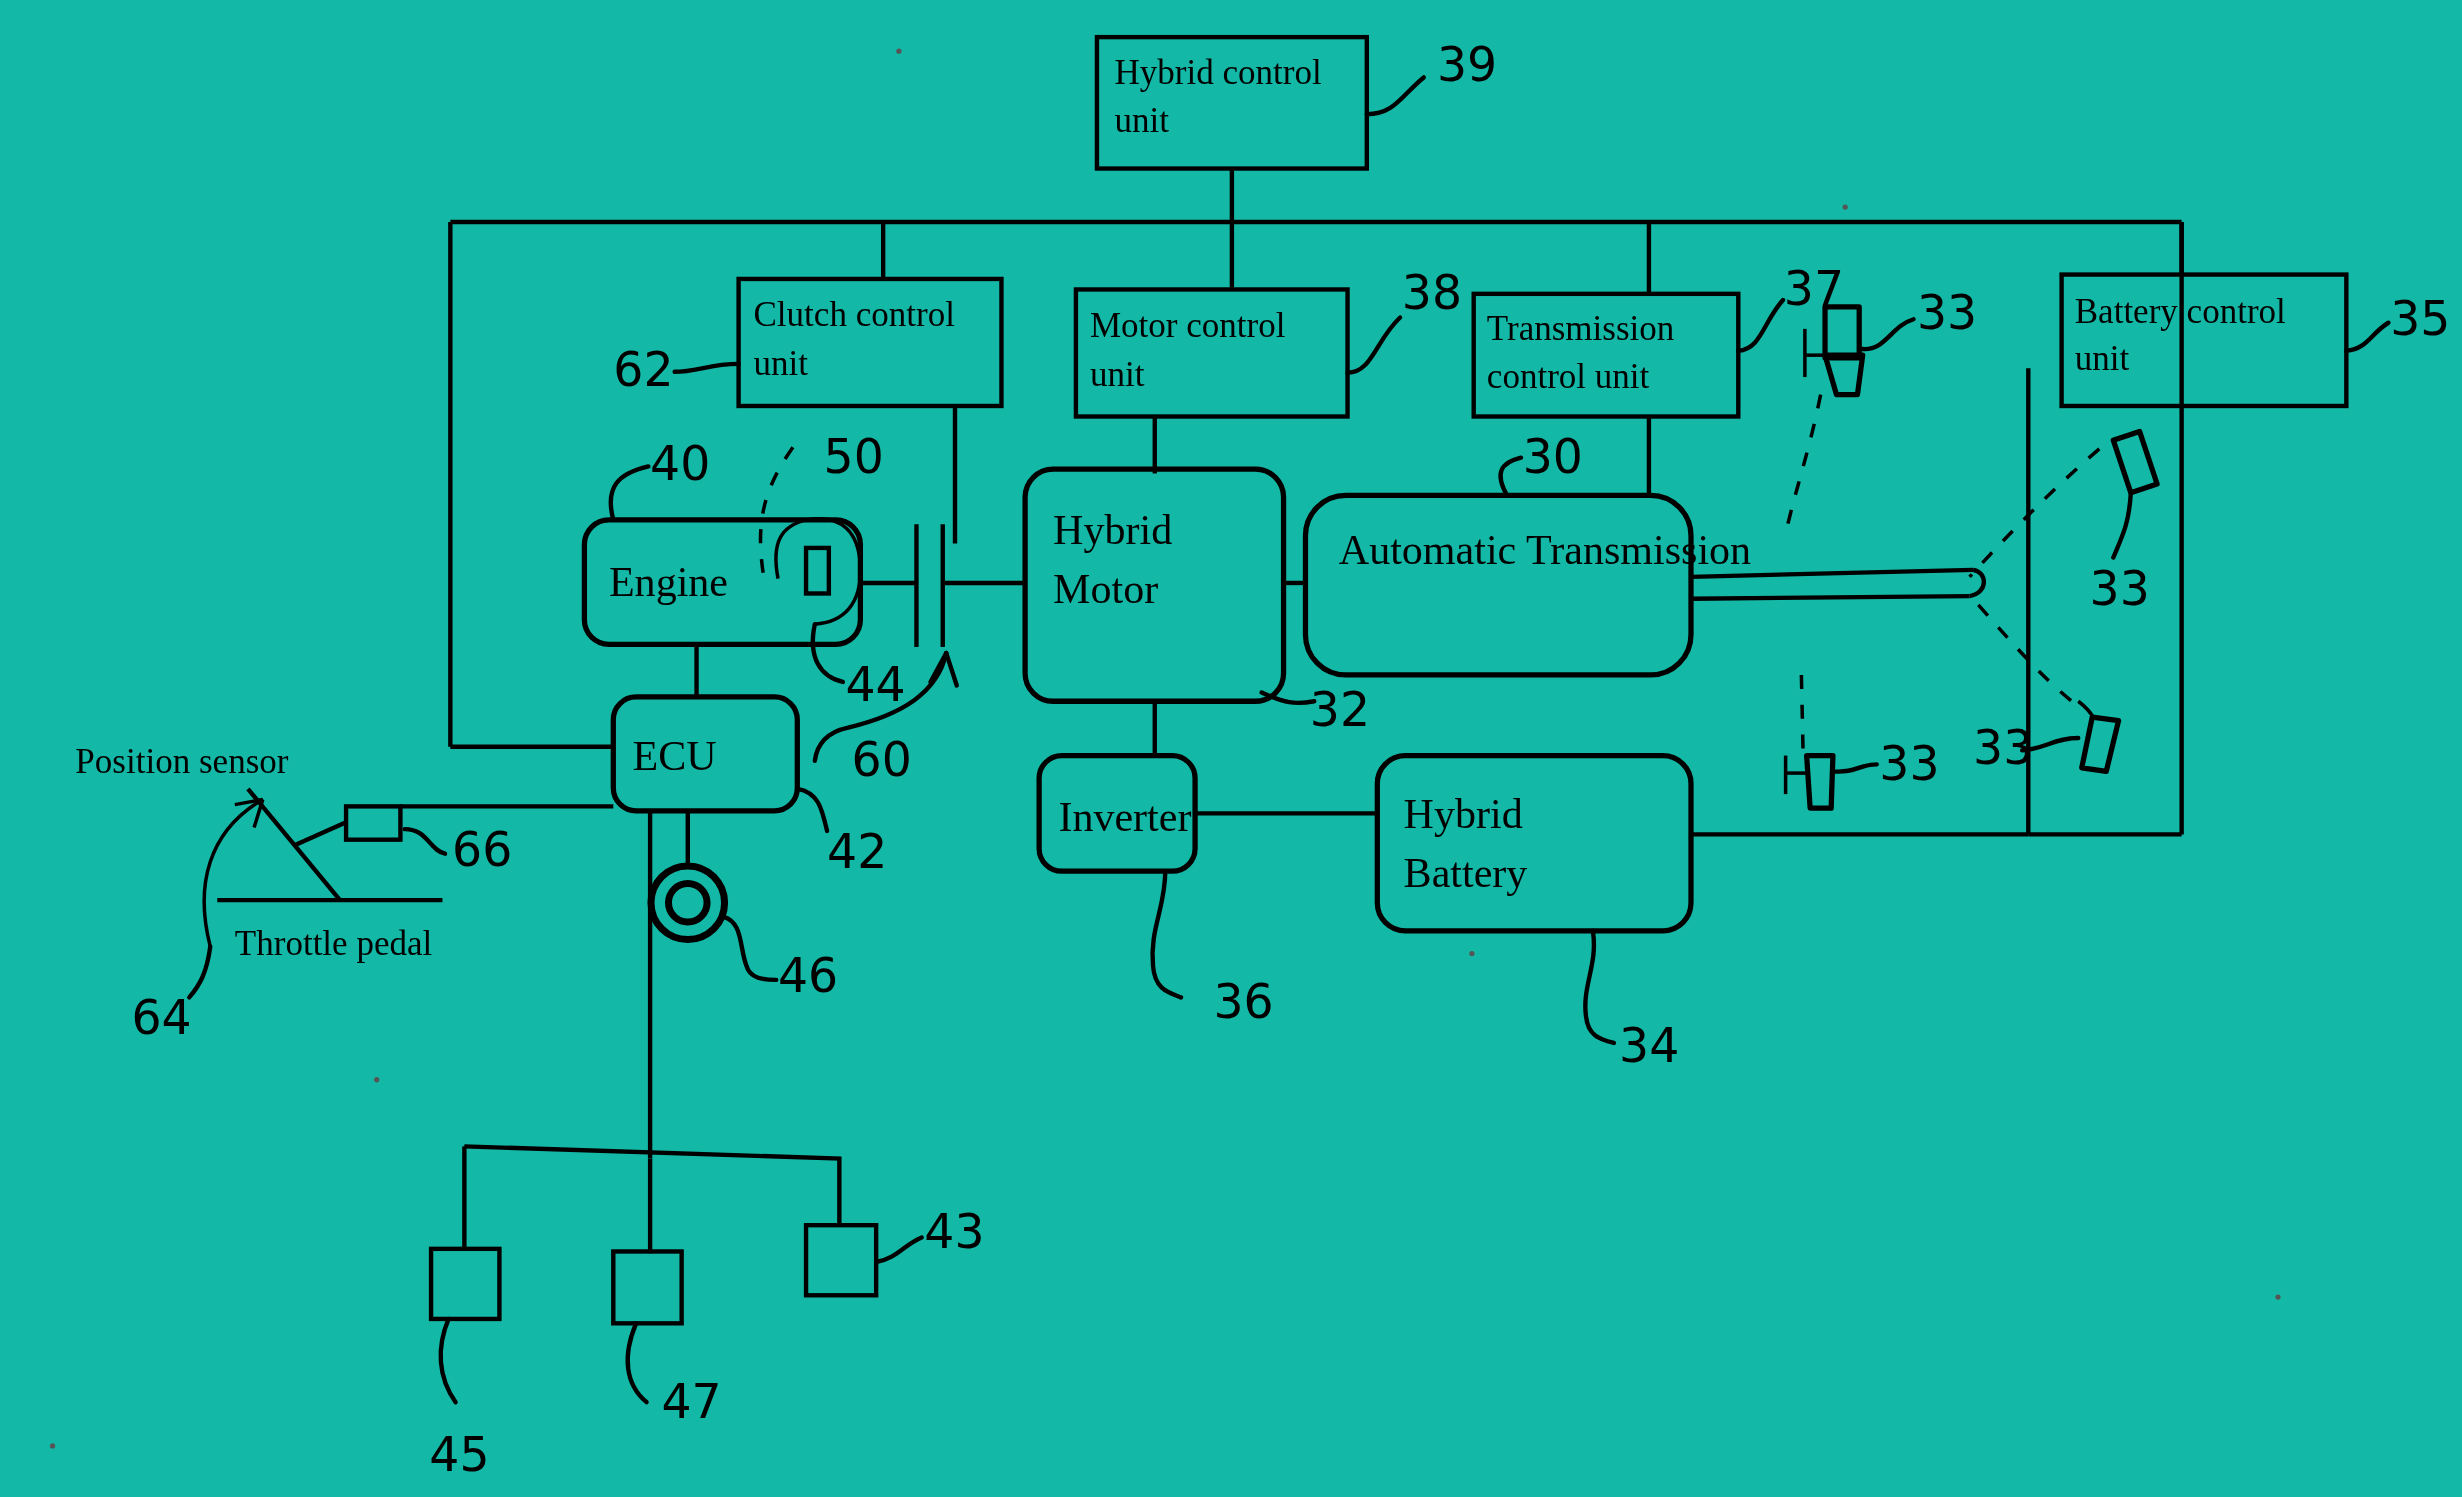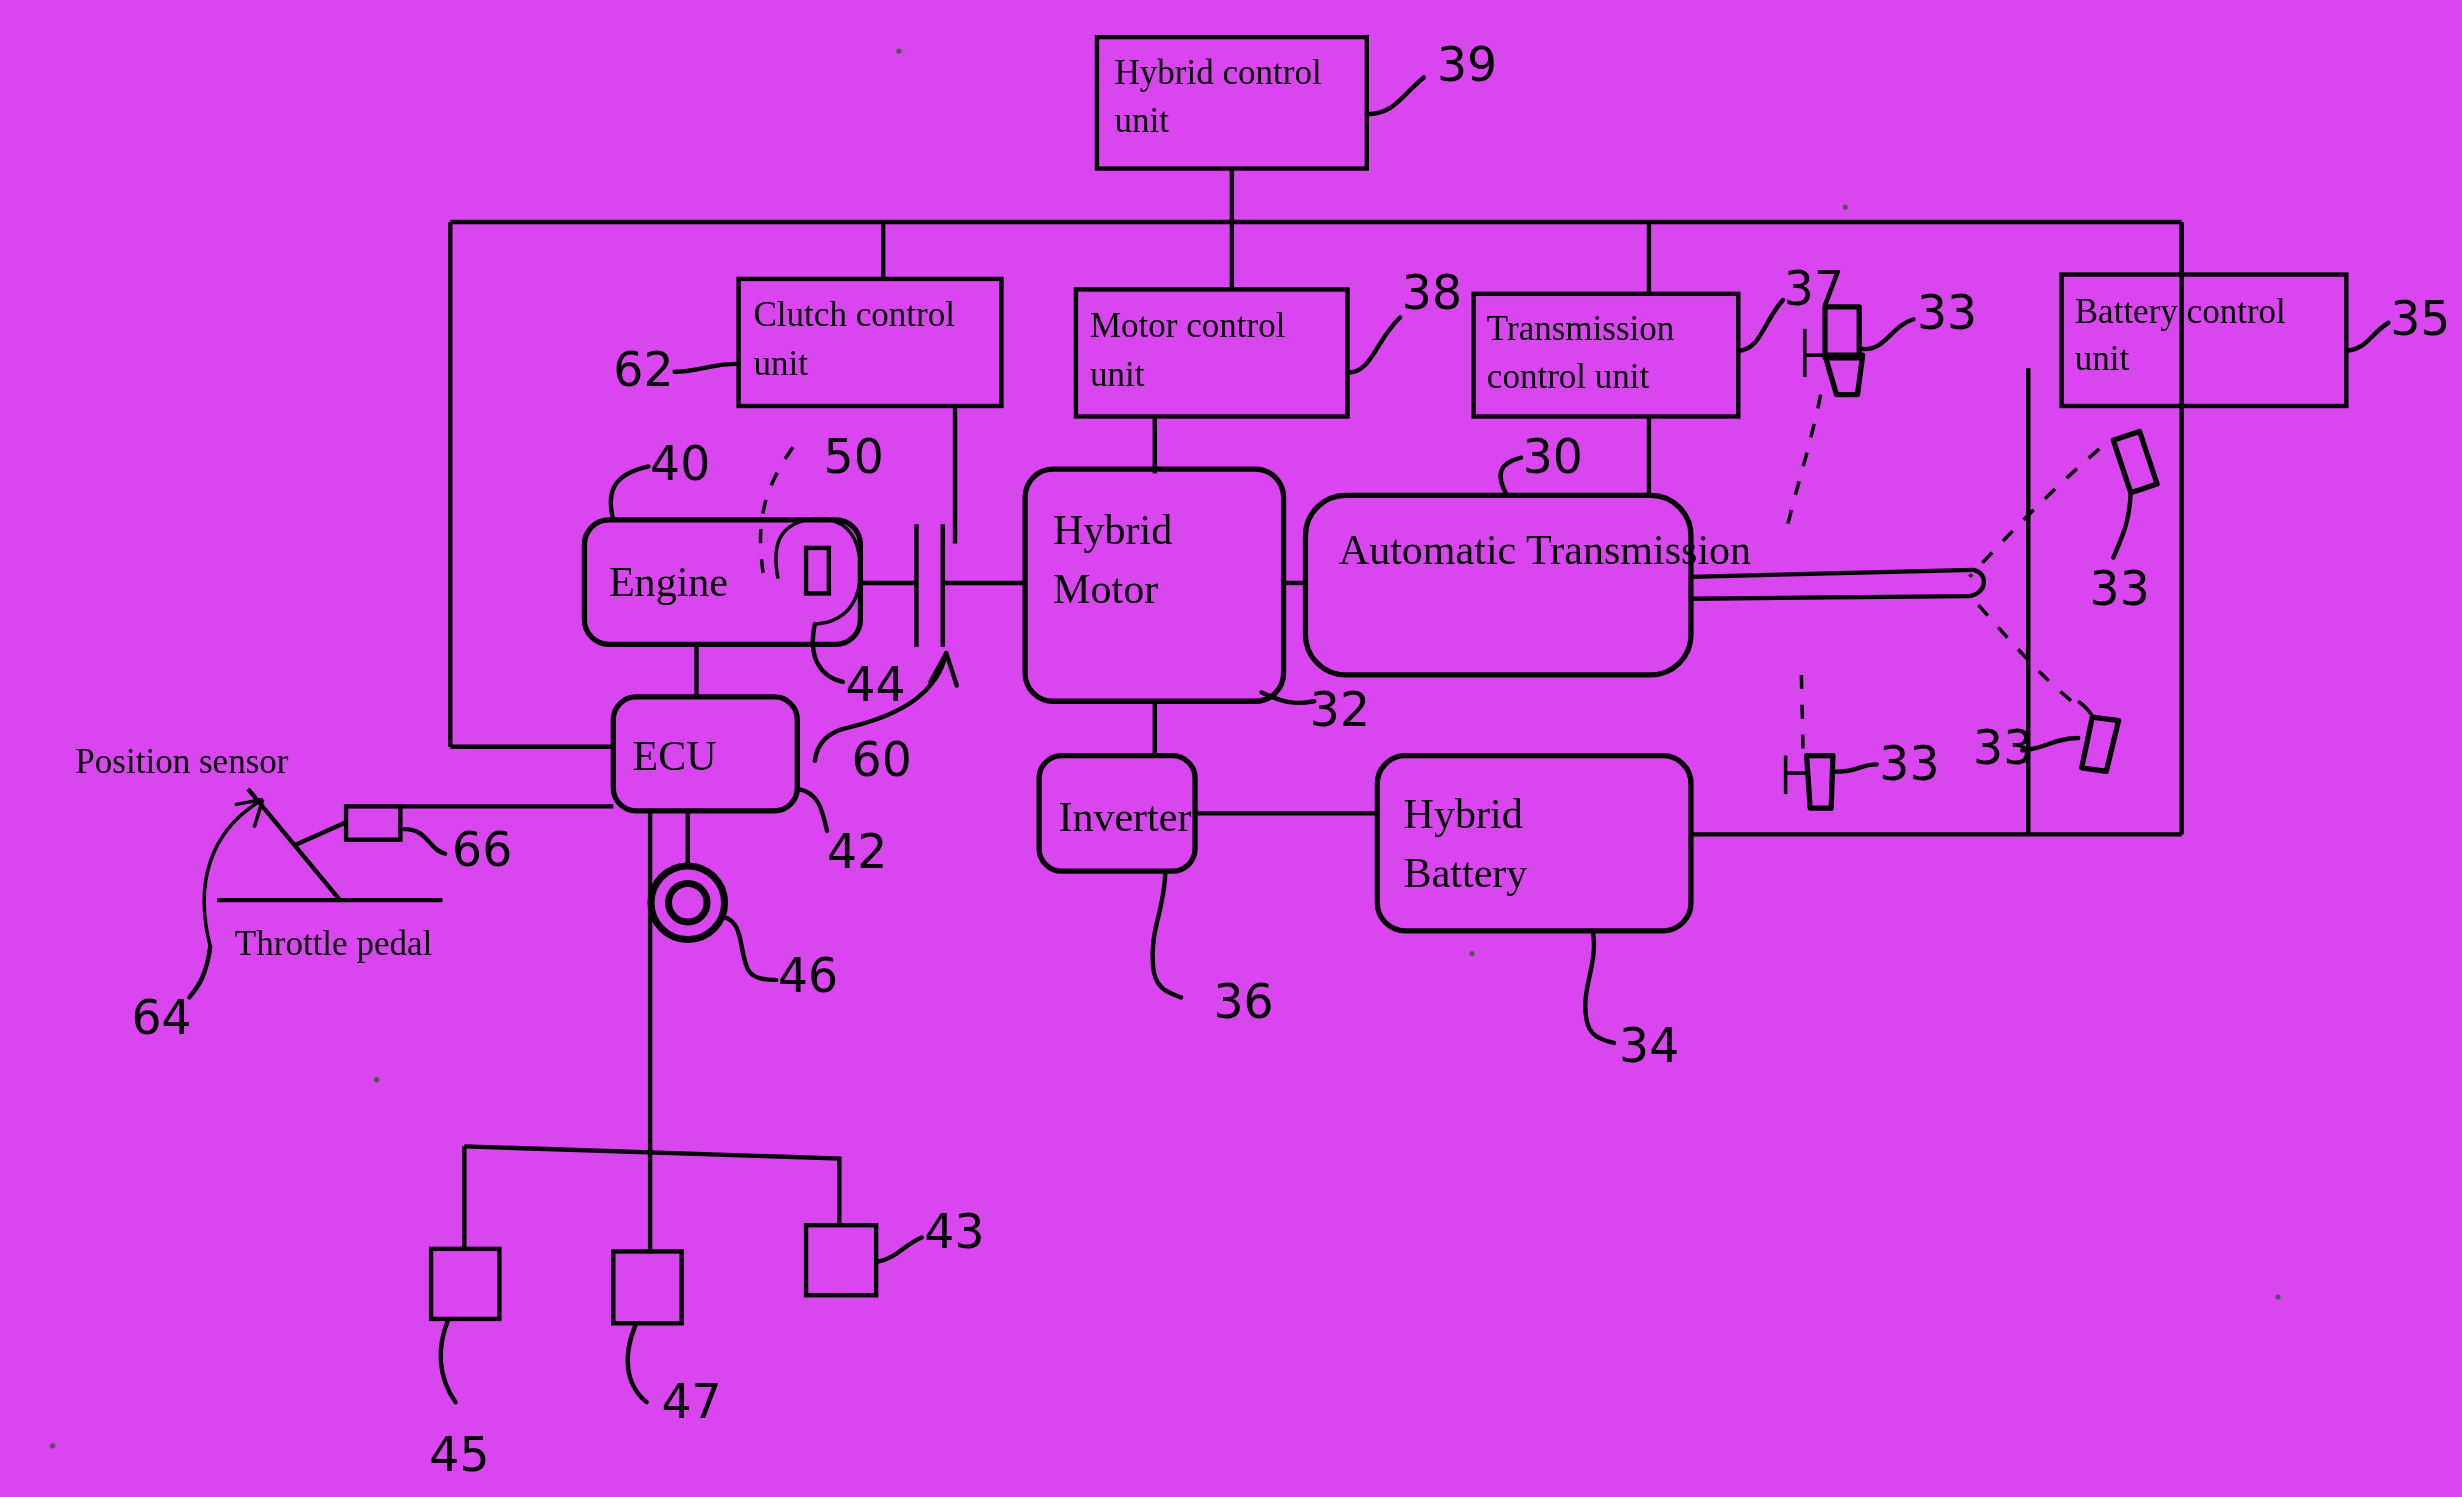--- a/index.html
+++ b/index.html
@@ -8,21 +8,21 @@
     padding: 0;
     background: #ffffff;
   }
   body {
     font-family: "Liberation Serif", "DejaVu Serif", serif;
   }
   #canvas {
     position: relative;
     width: 2462px;
     height: 1498px;
-    background: #d946ef;
+    background: #14b8a6;
     overflow: hidden;
   }
   #diagram-svg {
     position: absolute;
     top: 0; left: 0;
     width: 2462px;
     height: 1498px;
   }
   .box-label {
     font-family: "Liberation Serif", "DejaVu Serif", serif;

